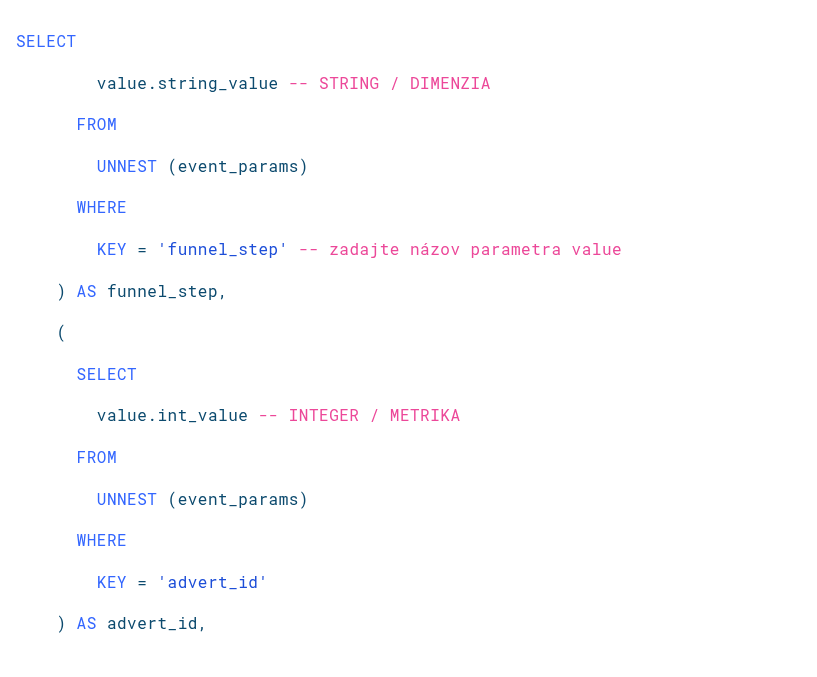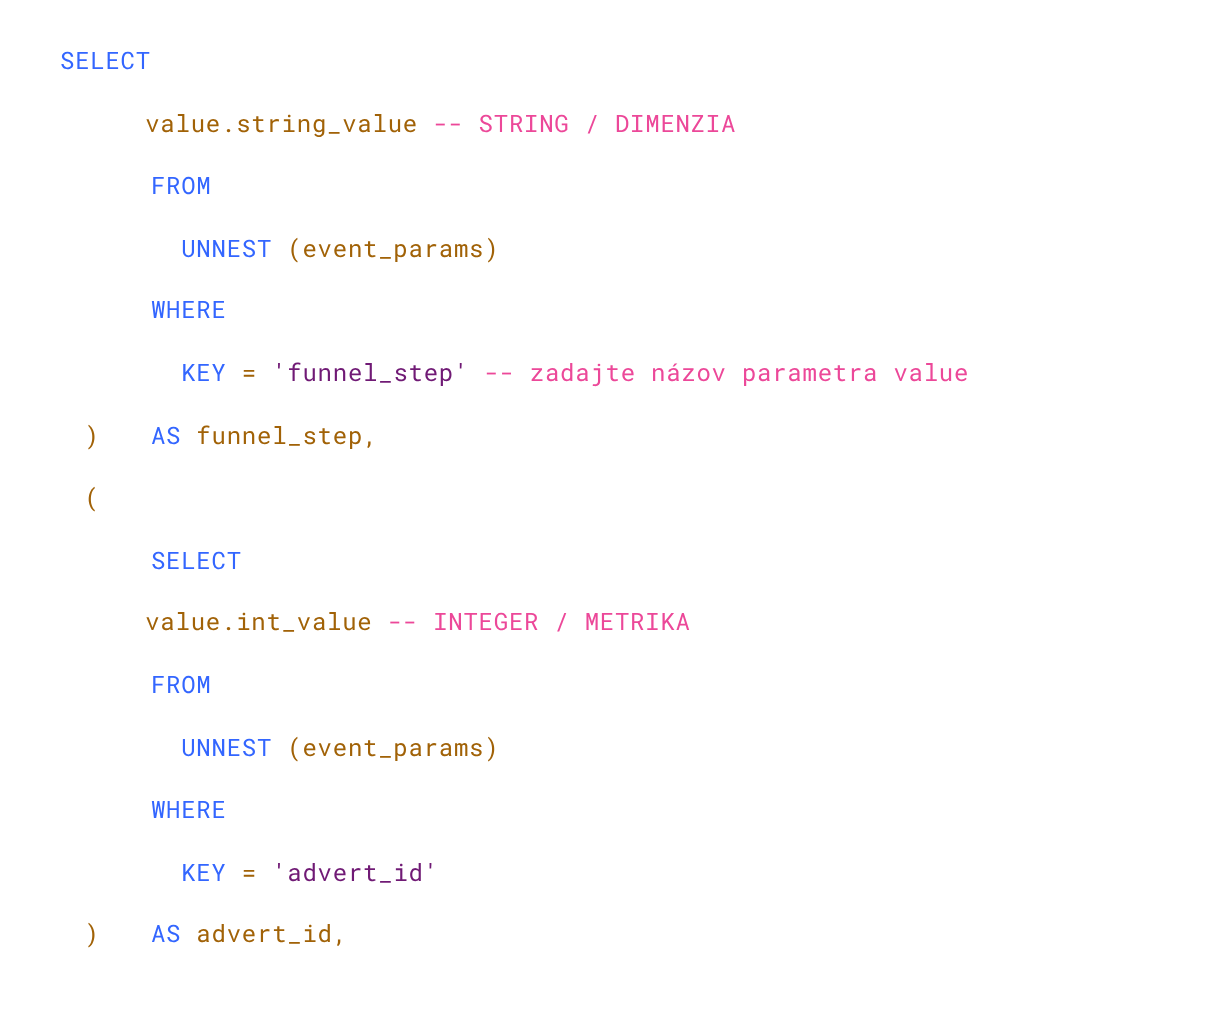--- a/index.html
+++ b/index.html
@@ -7,24 +7,24 @@
     background: #ffffff;
     font-family: "Roboto Mono", "Consolas", "Monaco", monospace;
     font-size: 16px;
     padding: 20px 16px;
     letter-spacing: 0.5px;
   }
   .code-block {
     white-space: pre;
     line-height: 2.6;
   }
-  .kw { color: #3366ff; margin-left: 24px; }
-  .txt { color: #a16207; }
+  .kw { color: #3366ff; }
+  .txt { color: #0c4a6e; }
   .cm { color: #ec4899; }
-  .str { color: #701a75; }
+  .str { color: #1d4ed8; }
 </style>
 </head>
 <body>
 
 <div class="code-block"><span class="kw">SELECT</span>
         <span class="txt">value.string_value</span> <span class="cm">-- STRING / DIMENZIA</span>
       <span class="kw">FROM</span>
         <span class="kw">UNNEST</span><span class="txt"> (event_params)</span>
       <span class="kw">WHERE</span>
         <span class="kw">KEY</span><span class="txt"> = </span><span class="str">'funnel_step'</span><span class="cm"> -- zadajte názov parametra value</span>

